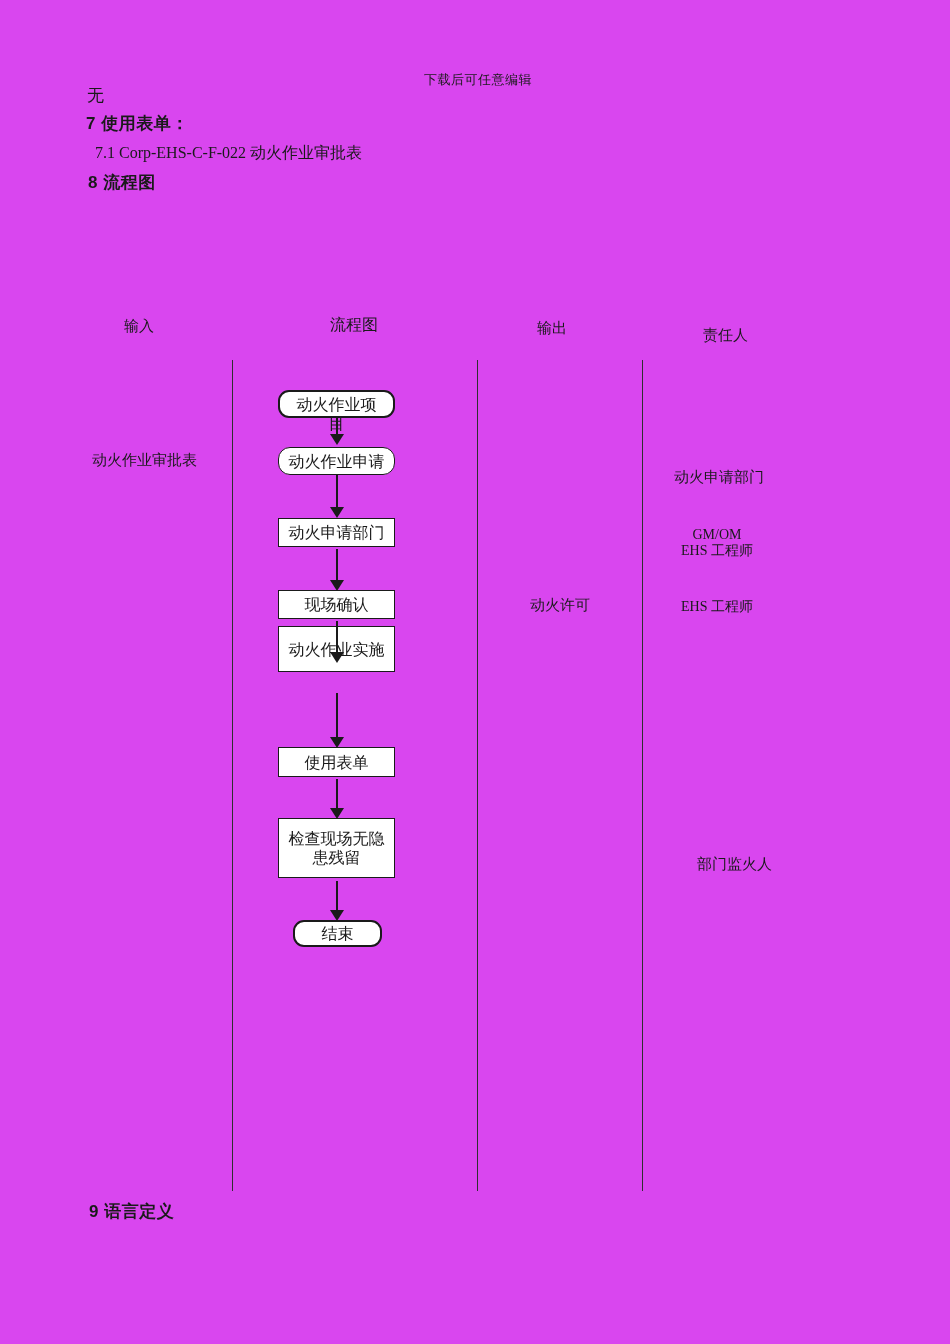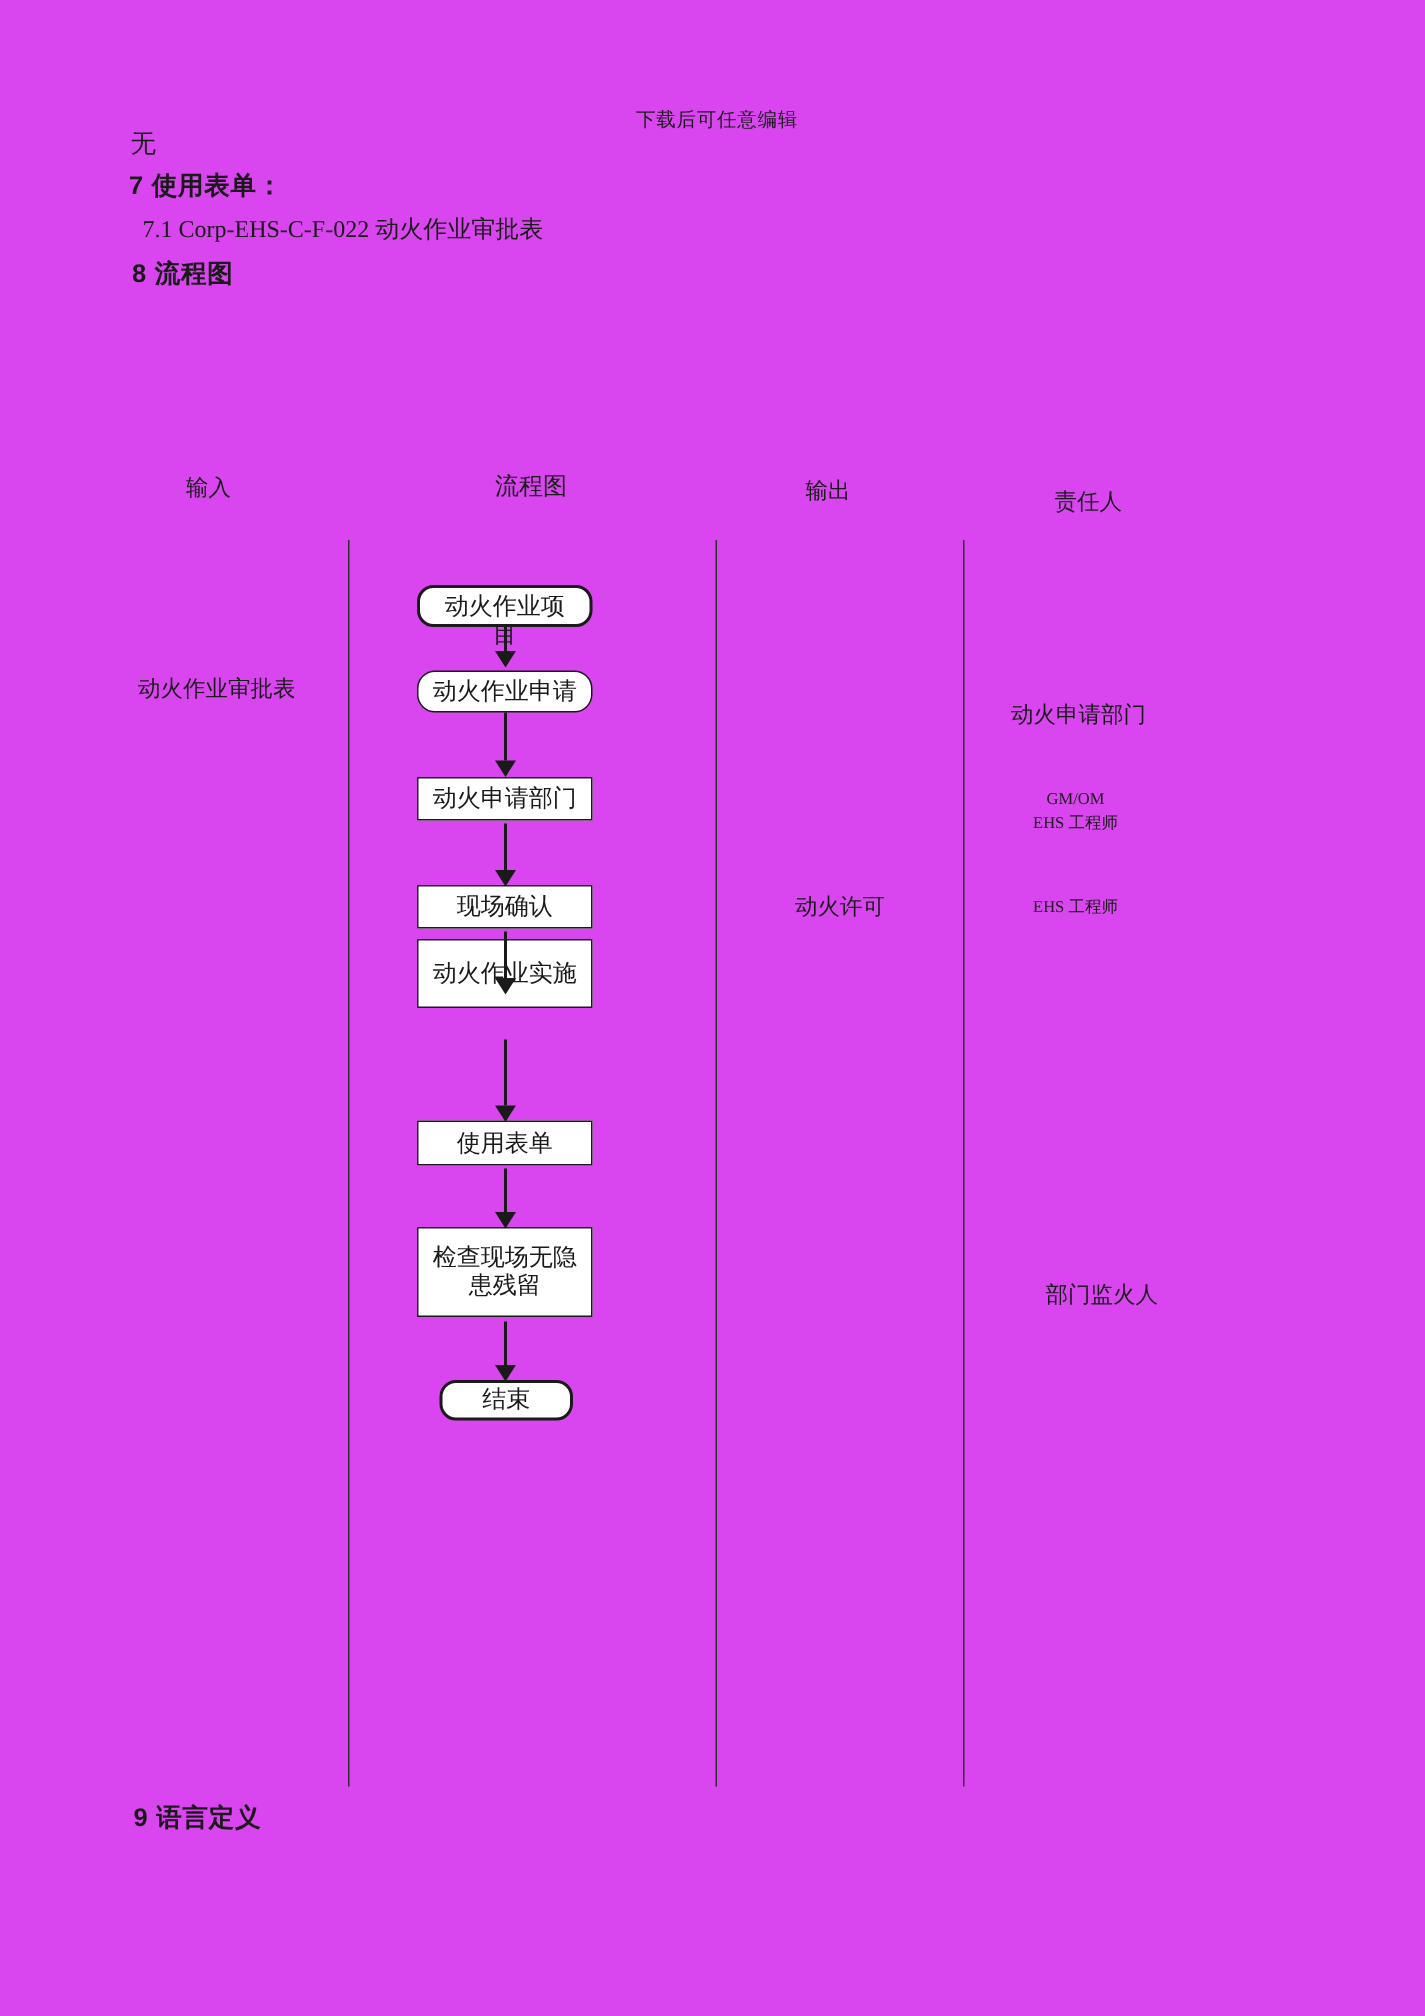--- a/index.html
+++ b/index.html
@@ -5,21 +5,21 @@
   html,body{margin:0;padding:0;background:#ffffff;}
   .page{
     position:relative;width:950px;height:1344px;background:#d946ef;
     font-family:"Liberation Serif","DejaVu Serif",serif;color:#1a1a1a;overflow:hidden;
   }
   .abs{position:absolute;}
   .note{font-size:13px;letter-spacing:0.5px;white-space:nowrap;}
   .body-text{font-size:16px;white-space:nowrap;}
   .h-bold{font-family:"Liberation Sans","DejaVu Sans",sans-serif;font-weight:700;font-size:17px;white-space:nowrap;letter-spacing:0.5px;}
   .lbl{font-size:15px;line-height:1.1;white-space:nowrap;}
-  .lbl-c{font-size:11px;line-height:1.1;text-align:center;}
+  .lbl-c{font-size:14px;line-height:1.1;text-align:center;}
   .divider{position:absolute;top:360px;height:831px;width:1px;background:#2f2f2f;}
   .fc-box{
     position:absolute;left:278px;width:117px;border:1.5px solid #1a1a1a;background:#ffffff;
     font-size:16px;line-height:19px;text-align:center;
     display:flex;align-items:center;justify-content:center;box-sizing:border-box;
   }
   .fc-box.term{border-radius:11px;border-width:2px;}
   .fc-box.start{display:block;overflow:visible;}
   .fc-box.start .wrap5{display:block;width:85px;margin:3px auto 0;}
   .fc-box .wrap6{display:block;width:102px;margin:2px auto;}

